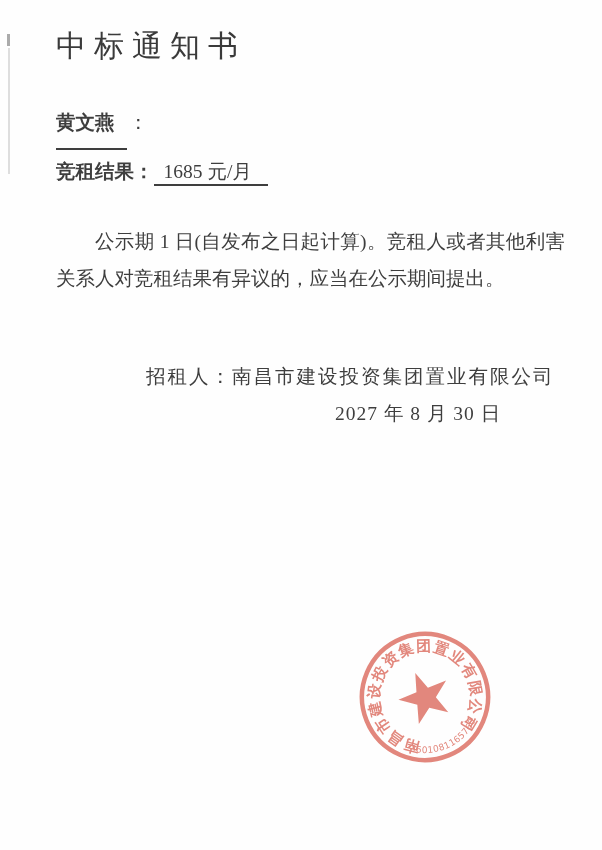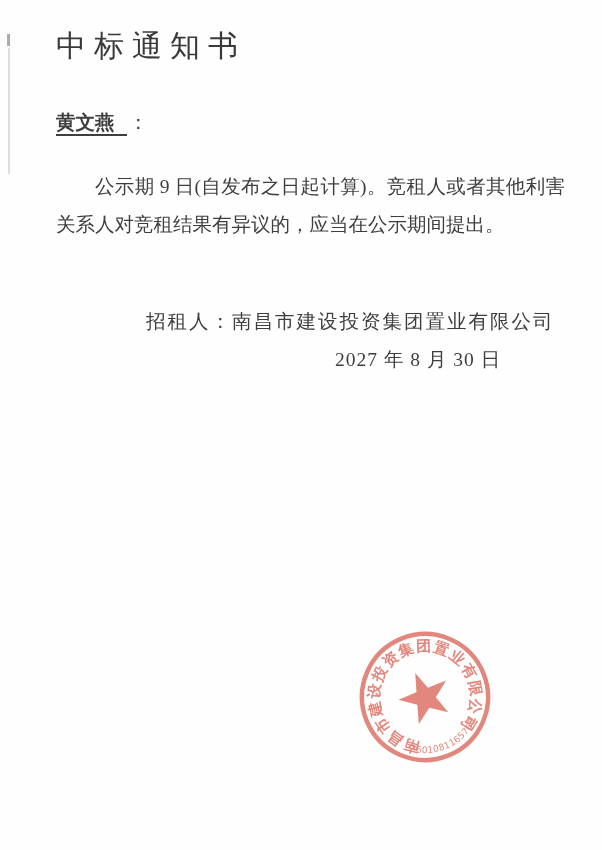--- a/index.html
+++ b/index.html
@@ -32,21 +32,21 @@
   }
   .recipient {
     margin-top:44px;
     font-size:19.5px;
     line-height:26px;
   }
   .recipient .name {
     font-weight:bold;
     border-bottom:2px solid #3e3e3e;
     padding-right:12px;
-    padding-bottom:1px;
+    padding-bottom:15px;
   }
   .recipient .colon { margin-left:2px; }
 
   .body-text {
     font-size:19.5px;
     line-height:37.5px;
     text-align:justify;
   }
   p { margin:0; }
   .para1 { margin-top:10px; text-indent:2em; }
@@ -94,22 +94,23 @@
   <div class="artifact-line"></div>
 
   <h1 class="doc-title">中标通知书</h1>
 
   <div class="recipient">
     <span class="name">黄文燕</span><span class="colon">：</span>
   </div>
 
   <div class="body-text">
 
+    <p class="result-line"><span class="result-label">竞租结果：</span><span class="result-value">1685 元/月</span></p>
 
-    <p class="para2">公示期 9 日(自发布之日起计算)。竞租人或者其他利害关系人对竞租结果有异议的，应当在公示期间提出。</p>
+    <p class="para2">公示期 1 日(自发布之日起计算)。竞租人或者其他利害关系人对竞租结果有异议的，应当在公示期间提出。</p>
   </div>
 
   <div class="signature">
     <div class="sig-lessor">招租人：南昌市建设投资集团置业有限公司</div>
     <div class="sig-date">2027 年 8 月 30 日</div>
   </div>
 
   <svg class="seal" id="seal-svg" viewBox="-75 -75 150 150" style="color: rgb(221, 110, 96);">
     <circle cx="0" cy="0" r="63" fill="none" stroke="currentColor" stroke-width="4.5"></circle>
     <polygon id="seal-star" fill="currentColor" points="0.00,-26.00 6.17,-7.49 25.68,-7.34 9.99,4.24 15.87,22.84 0.00,11.50 -15.87,22.84 -9.99,4.24 -25.68,-7.34 -6.17,-7.49"></polygon>

